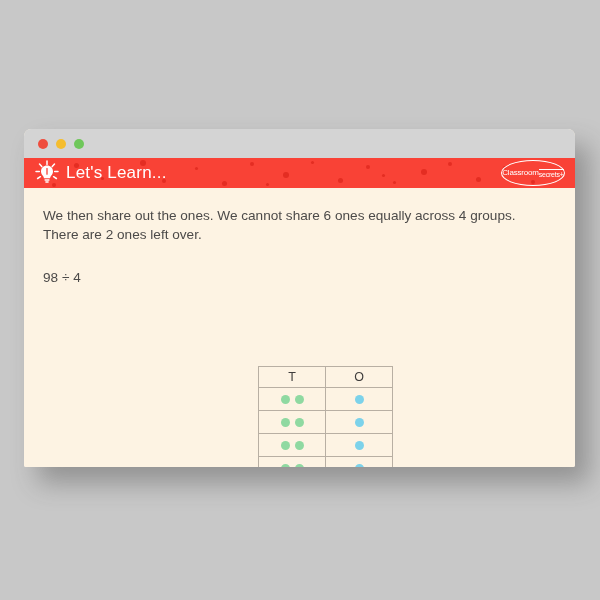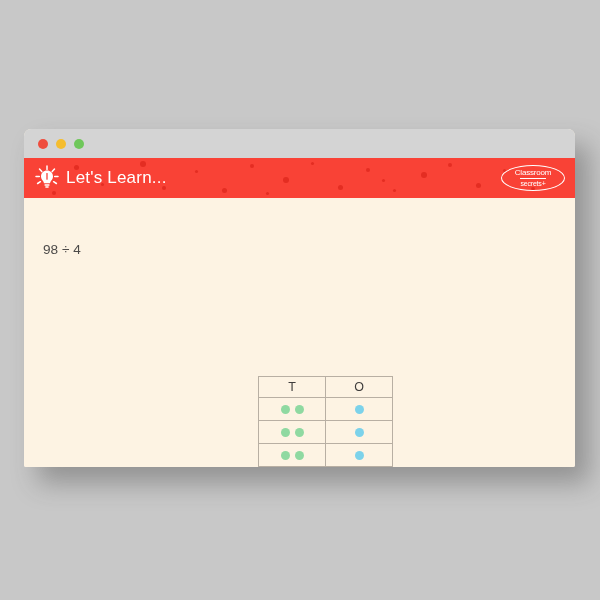--- a/index.html
+++ b/index.html
@@ -42,21 +42,21 @@
     border-radius: 50%;
     margin-right: 8px;
   }
   .dot.red    { background: #ef4d3d; }
   .dot.yellow { background: #f5bd2e; }
   .dot.green  { background: #6fc75a; }
 
   
   .banner {
     position: relative;
-    height: 40px;
+    height: 30px;
     background: #f94236;
     display: flex;
     align-items: center;
     overflow: hidden;
   }
   .banner-dots {
     position: absolute;
     inset: 0;
     pointer-events: none;
   }
@@ -86,21 +86,21 @@
   .logo {
     position: relative;
     z-index: 2;
     margin-left: auto;
     margin-right: 10px;
     width: 62px;
     height: 24px;
     border: 1.4px solid #ffffff;
     border-radius: 50%;
     display: flex;
-    flex-direction: column;
+    flex-direction: row;
     align-items: center;
     justify-content: center;
     line-height: 1;
   }
   .logo .l1 {
     color: #fff;
     font-size: 8px;
     letter-spacing: -0.2px;
   }
   .logo .l2 {
@@ -229,20 +229,21 @@
 
     <div class="banner-title">Let's Learn...</div>
 
     <div class="logo">
       <span class="l1">Classroom</span>
       <span class="l2">secrets+</span>
     </div>
   </div>
 
   <div class="slide">
+    <p class="para">We then share out the ones. We cannot share 6 ones equally across 4 groups. There are 2 ones left over.</p>
     <p class="calc">98 ÷ 4</p>
 
     <div class="pv-wrap">
       <table class="pv">
         <thead>
           <tr>
             <th>T</th>
             <th>O</th>
           </tr>
         </thead>

